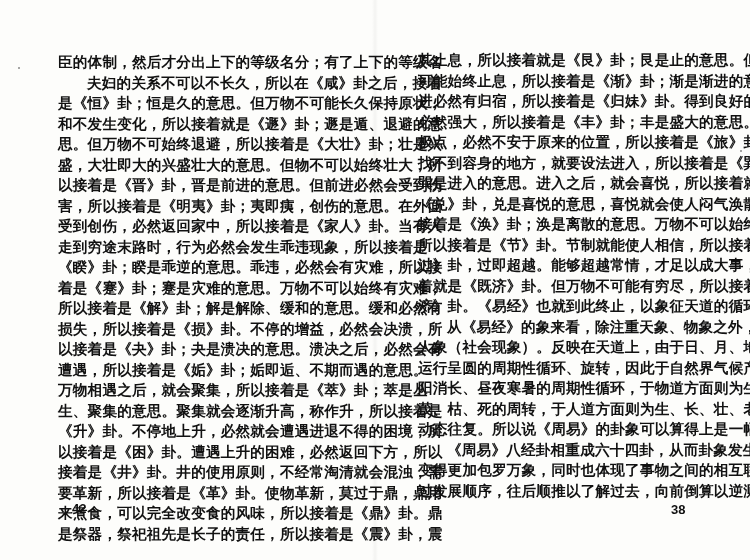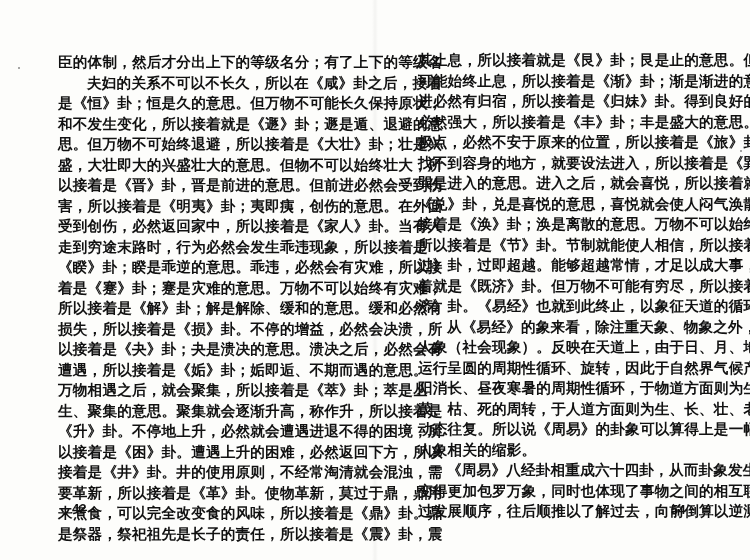--- a/index.html
+++ b/index.html
@@ -89,23 +89,22 @@
       <div class="line">所以接着是《节》卦。节制就能使人相信，所以接着是《小</div>
       <div class="line">过》卦，过即超越。能够超越常情，才足以成大事，所以接</div>
       <div class="line">着就是《既济》卦。但万物不可能有穷尽，所以接着是《未</div>
       <div class="line">济》卦。《易经》也就到此终止，以象征天道的循环不已，</div>
       <div class="line indent">从《易经》的象来看，除注重天象、物象之外，还注重</div>
       <div class="line">人象（社会现象）。反映在天道上，由于日、月、地三者的</div>
       <div class="line">运行呈圆的周期性循环、旋转，因此于自然界气候产生了阴</div>
       <div class="line">阳消长、昼夜寒暑的周期性循环，于物道方面则为生、长、</div>
       <div class="line">茂、枯、死的周转，于人道方面则为生、长、壮、老、已的</div>
       <div class="line">动态往复。所以说《周易》的卦象可以算得上是一幅天物、</div>
-      <div class="line">人象相关的缩影。</div>
       <div class="line indent">《周易》八经卦相重成六十四卦，从而卦象发生改变，</div>
       <div class="line">变得更加包罗万象，同时也体现了事物之间的相互联系。通</div>
       <div class="line">过发展顺序，往后顺推以了解过去，向前倒算以逆测判断未</div>
     </div>
-  <div class="page-number">54</div>
+  <div class="page-number">38</div>
 </div>
 
 <div class="speck" style="left:18px;top:67px;"></div>
 <div class="speck" style="left:258px;top:509px;"></div>
 <div class="speck" style="left:740px;top:150px;"></div>
 
 </body></html>

